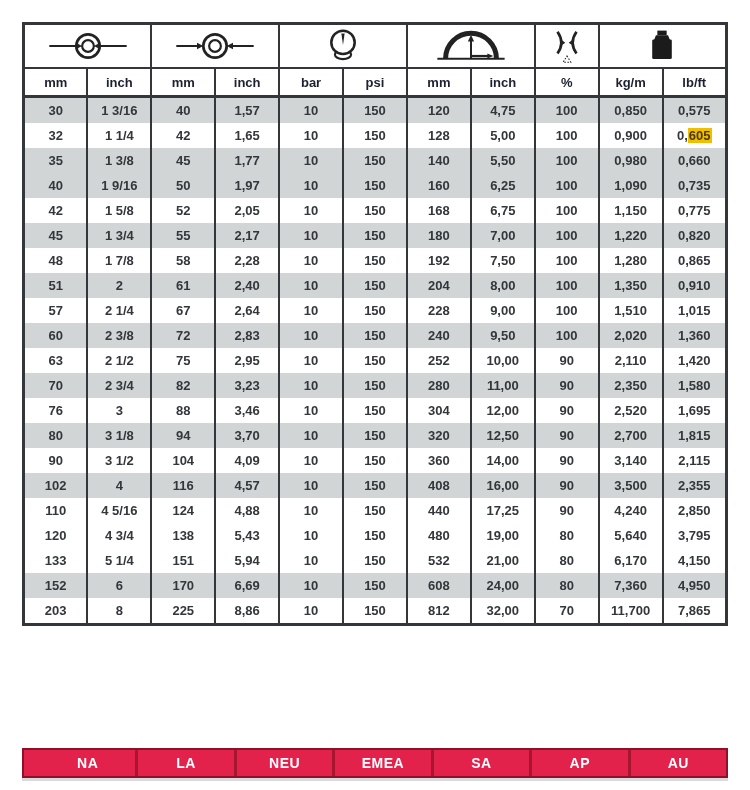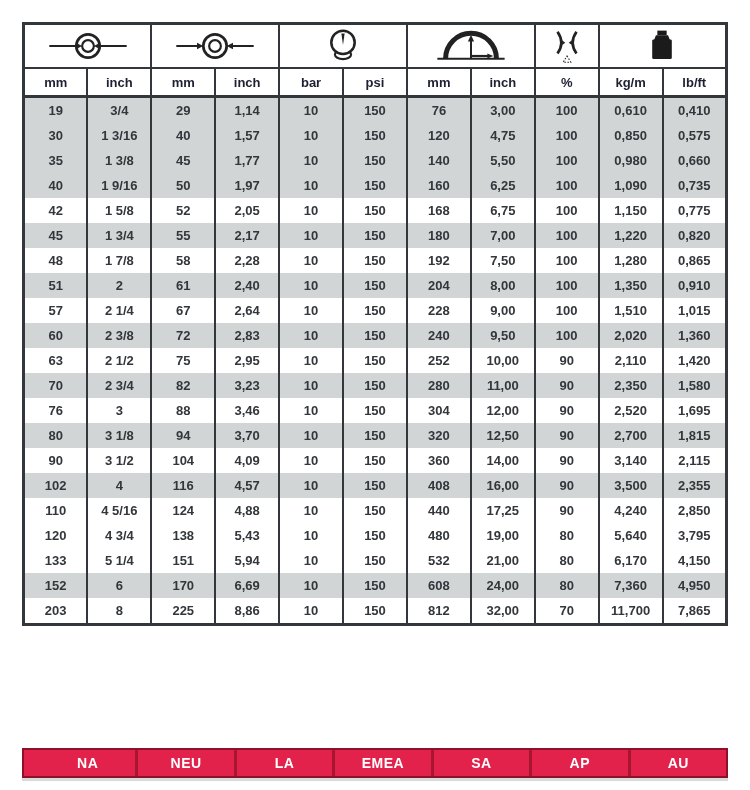--- a/index.html
+++ b/index.html
@@ -126,44 +126,44 @@
           <th>psi</th>
           <th>mm</th>
           <th>inch</th>
           <th>%</th>
           <th>kg/m</th>
           <th>lb/ft</th>
         </tr>
     </thead>
     <tbody>
         <tr class="stripe">
-          <td>19</td>
-          <td>3/4</td>
-          <td>29</td>
-          <td>1,14</td>
-          <td>10</td>
-          <td>150</td>
-          <td>76</td>
-          <td>3,00</td>
-          <td>100</td>
-          <td>0,610</td>
-          <td>0,410</td>
-        </tr>
-        <tr class="stripe">
           <td>30</td>
           <td>1 3/16</td>
           <td>40</td>
           <td>1,57</td>
           <td>10</td>
           <td>150</td>
           <td>120</td>
           <td>4,75</td>
           <td>100</td>
           <td>0,850</td>
           <td>0,575</td>
+        </tr>
+        <tr>
+          <td>32</td>
+          <td>1 1/4</td>
+          <td>42</td>
+          <td>1,65</td>
+          <td>10</td>
+          <td>150</td>
+          <td>128</td>
+          <td>5,00</td>
+          <td>100</td>
+          <td>0,900</td>
+          <td><span>0,</span><span class="hl">605</span></td>
         </tr>
         <tr class="stripe">
           <td>35</td>
           <td>1 3/8</td>
           <td>45</td>
           <td>1,77</td>
           <td>10</td>
           <td>150</td>
           <td>140</td>
           <td>5,50</td>
@@ -403,21 +403,21 @@
           <td>32,00</td>
           <td>70</td>
           <td>11,700</td>
           <td>7,865</td>
         </tr>
       </tbody>
   </table>
 
   <div class="regions-bar">
       <div class="region-cell">NA</div>
+      <div class="region-cell">LA</div>
       <div class="region-cell">NEU</div>
-      <div class="region-cell">LA</div>
       <div class="region-cell">EMEA</div>
       <div class="region-cell">SA</div>
       <div class="region-cell">AP</div>
       <div class="region-cell">AU</div>
     </div>
 
 </div>
 
 </body></html>

